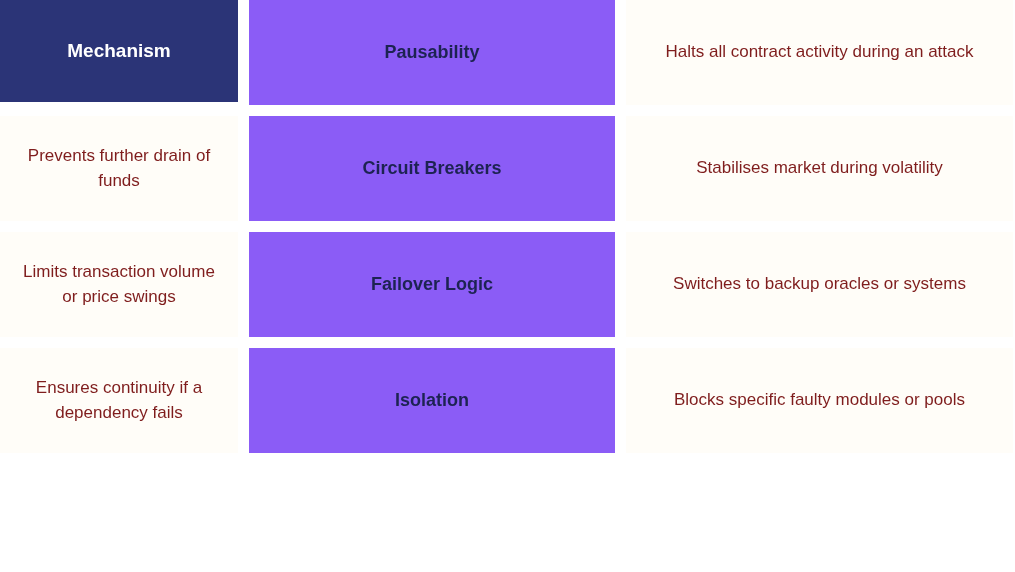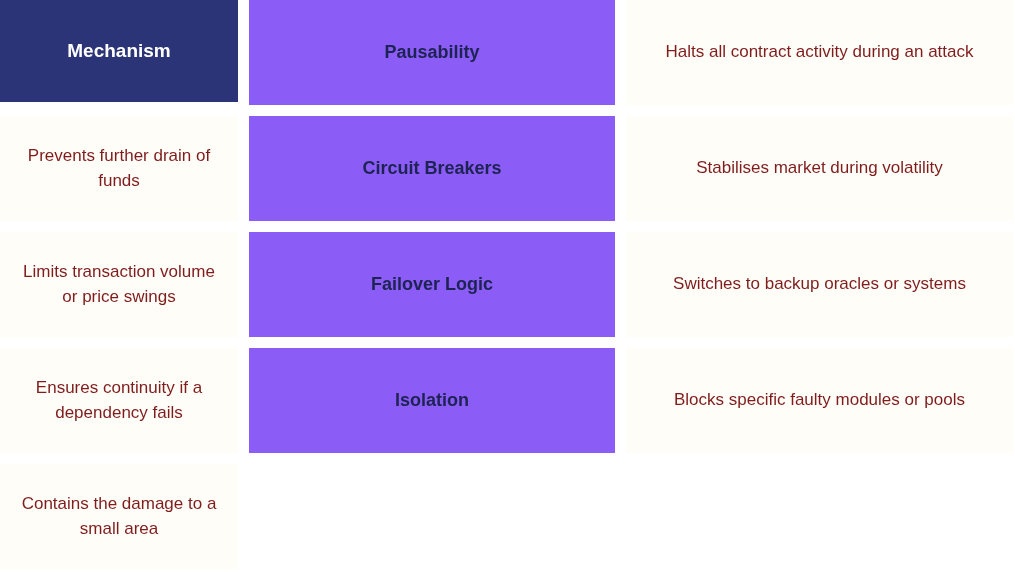--- a/index.html
+++ b/index.html
@@ -118,18 +118,15 @@
     <div class="cell cell-text cell-benefit">
       <span class="inner">Ensures continuity if a dependency fails</span>
     </div>
 
     <div class="cell cell-mech">
       <span class="inner">Isolation</span>
     </div>
     <div class="cell cell-text">
       <span class="inner">Blocks specific faulty modules or pools</span>
     </div>
-    <div class="cell cell-text cell-benefit">
-      <span class="inner">Contains the damage to a small area</span>
-    </div>
 
   </div>
 </div>
 
 </body></html>

